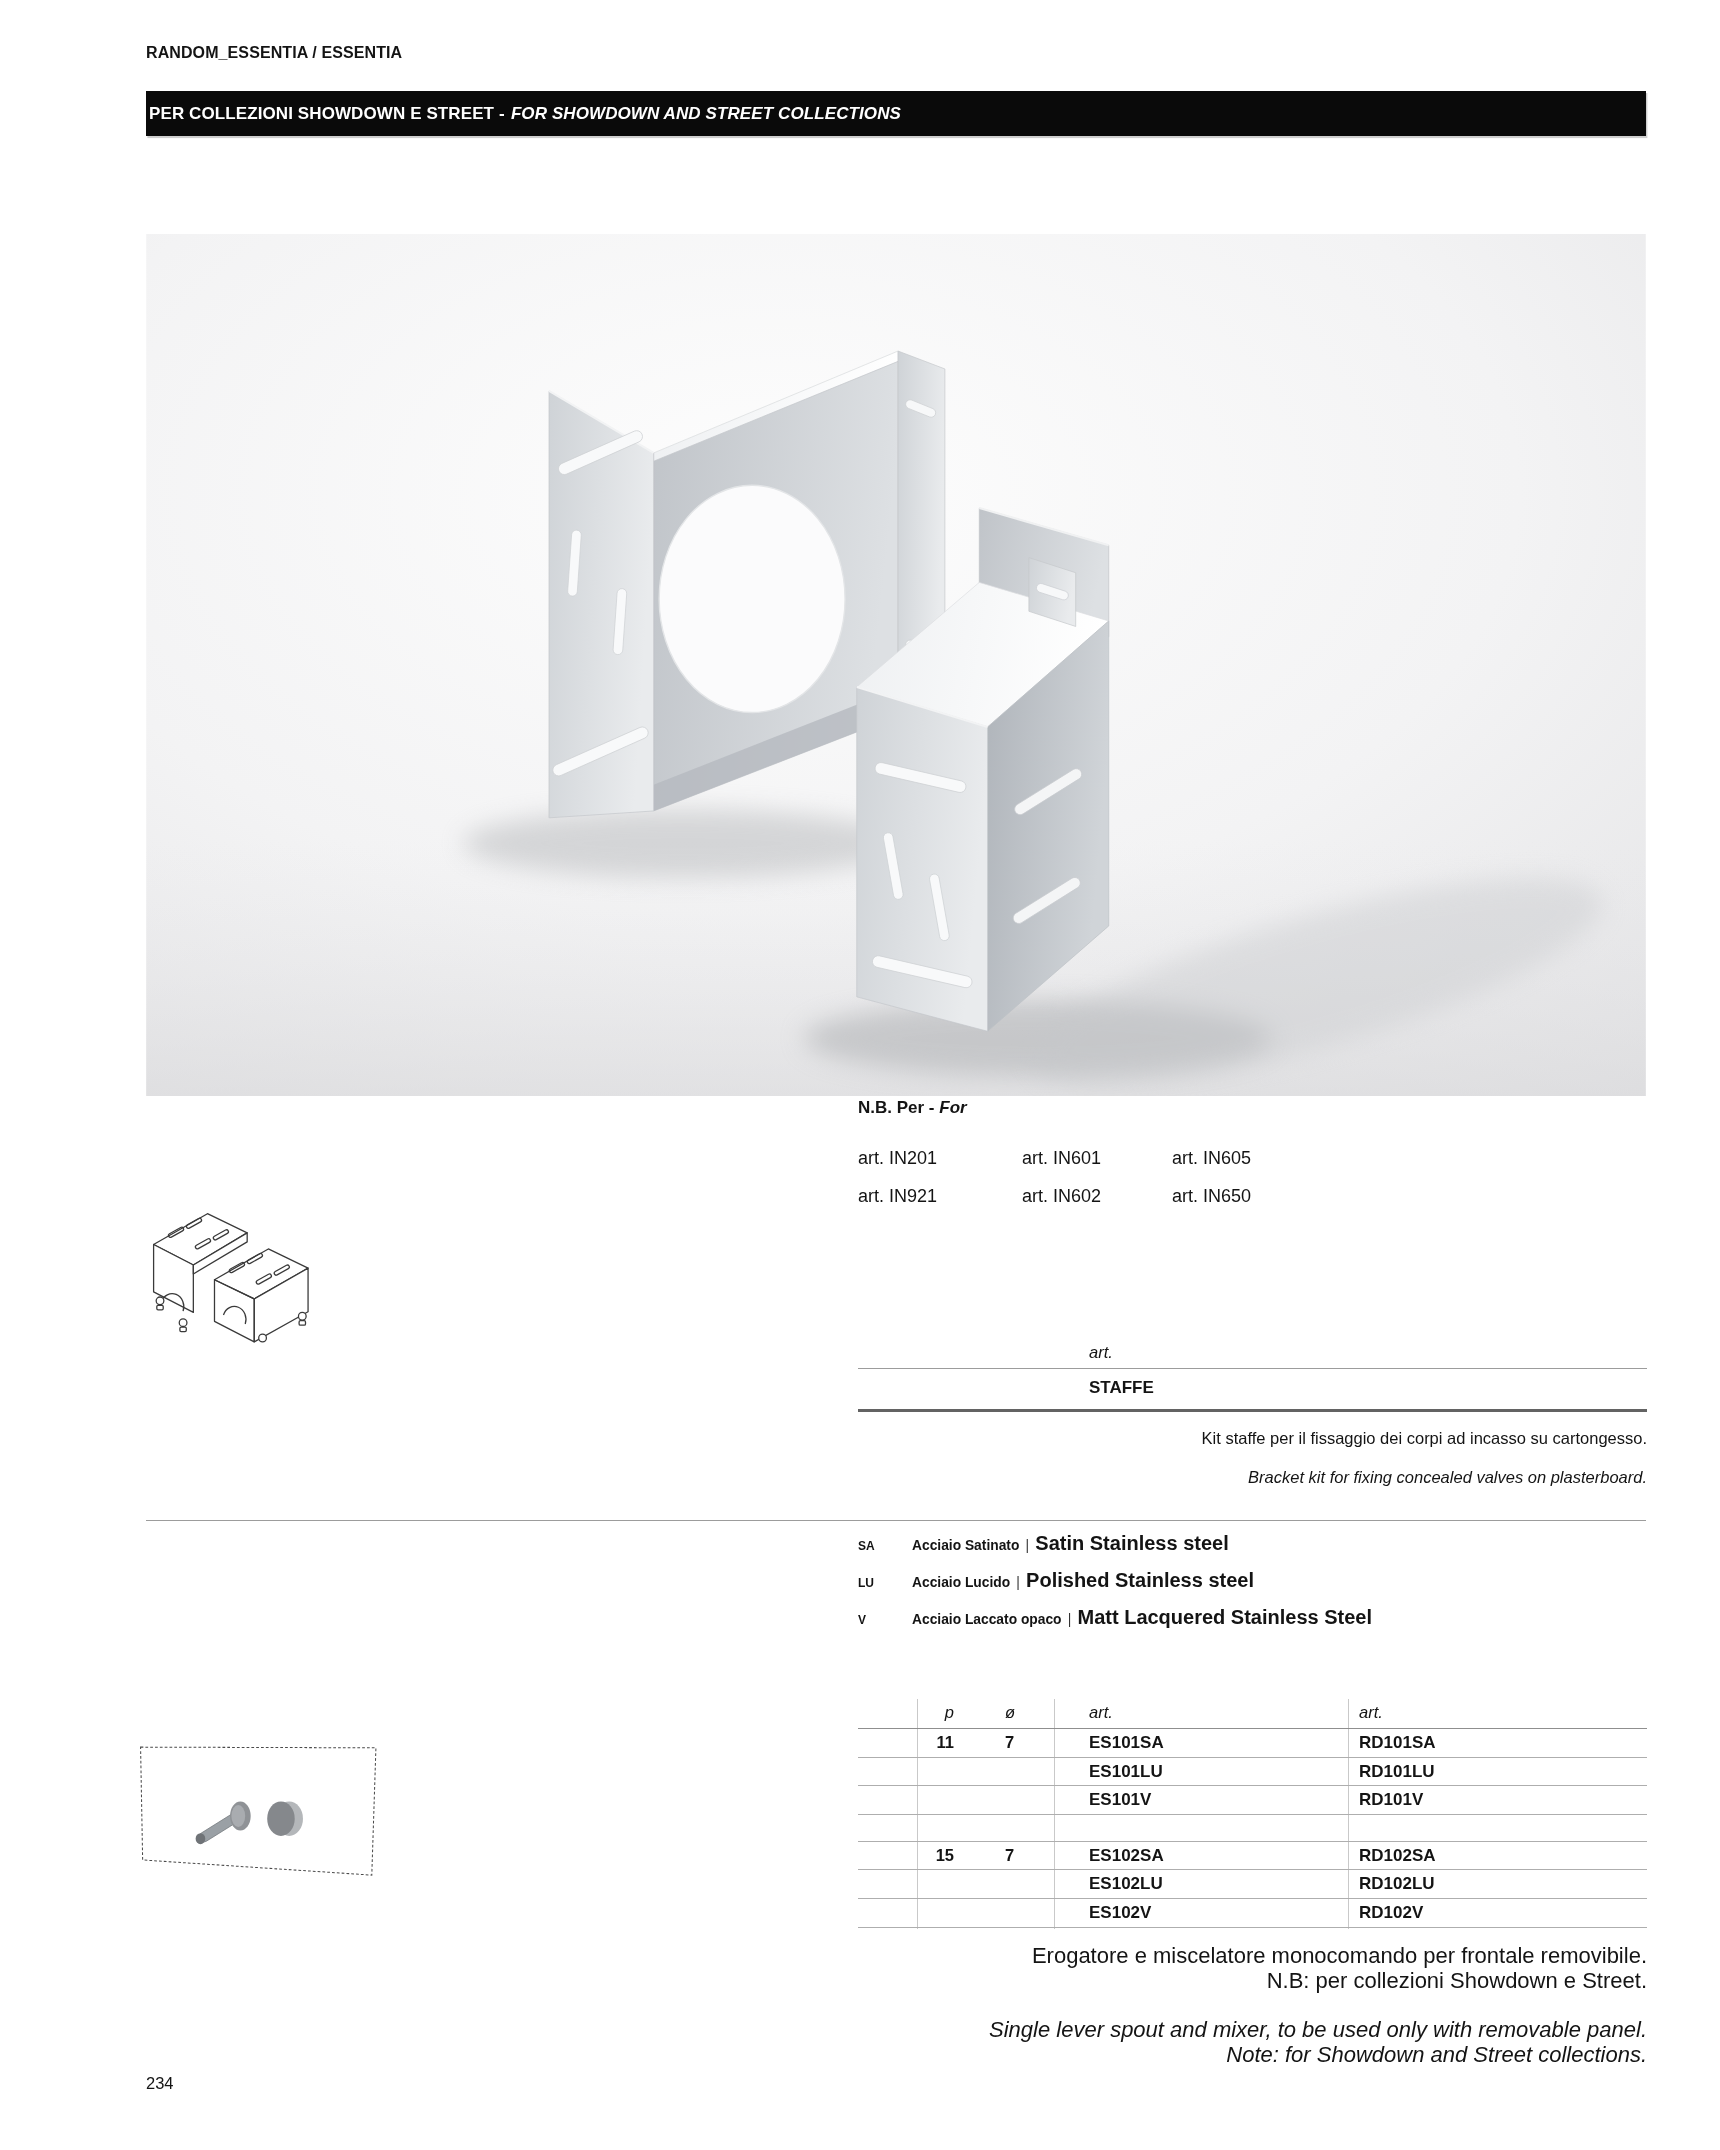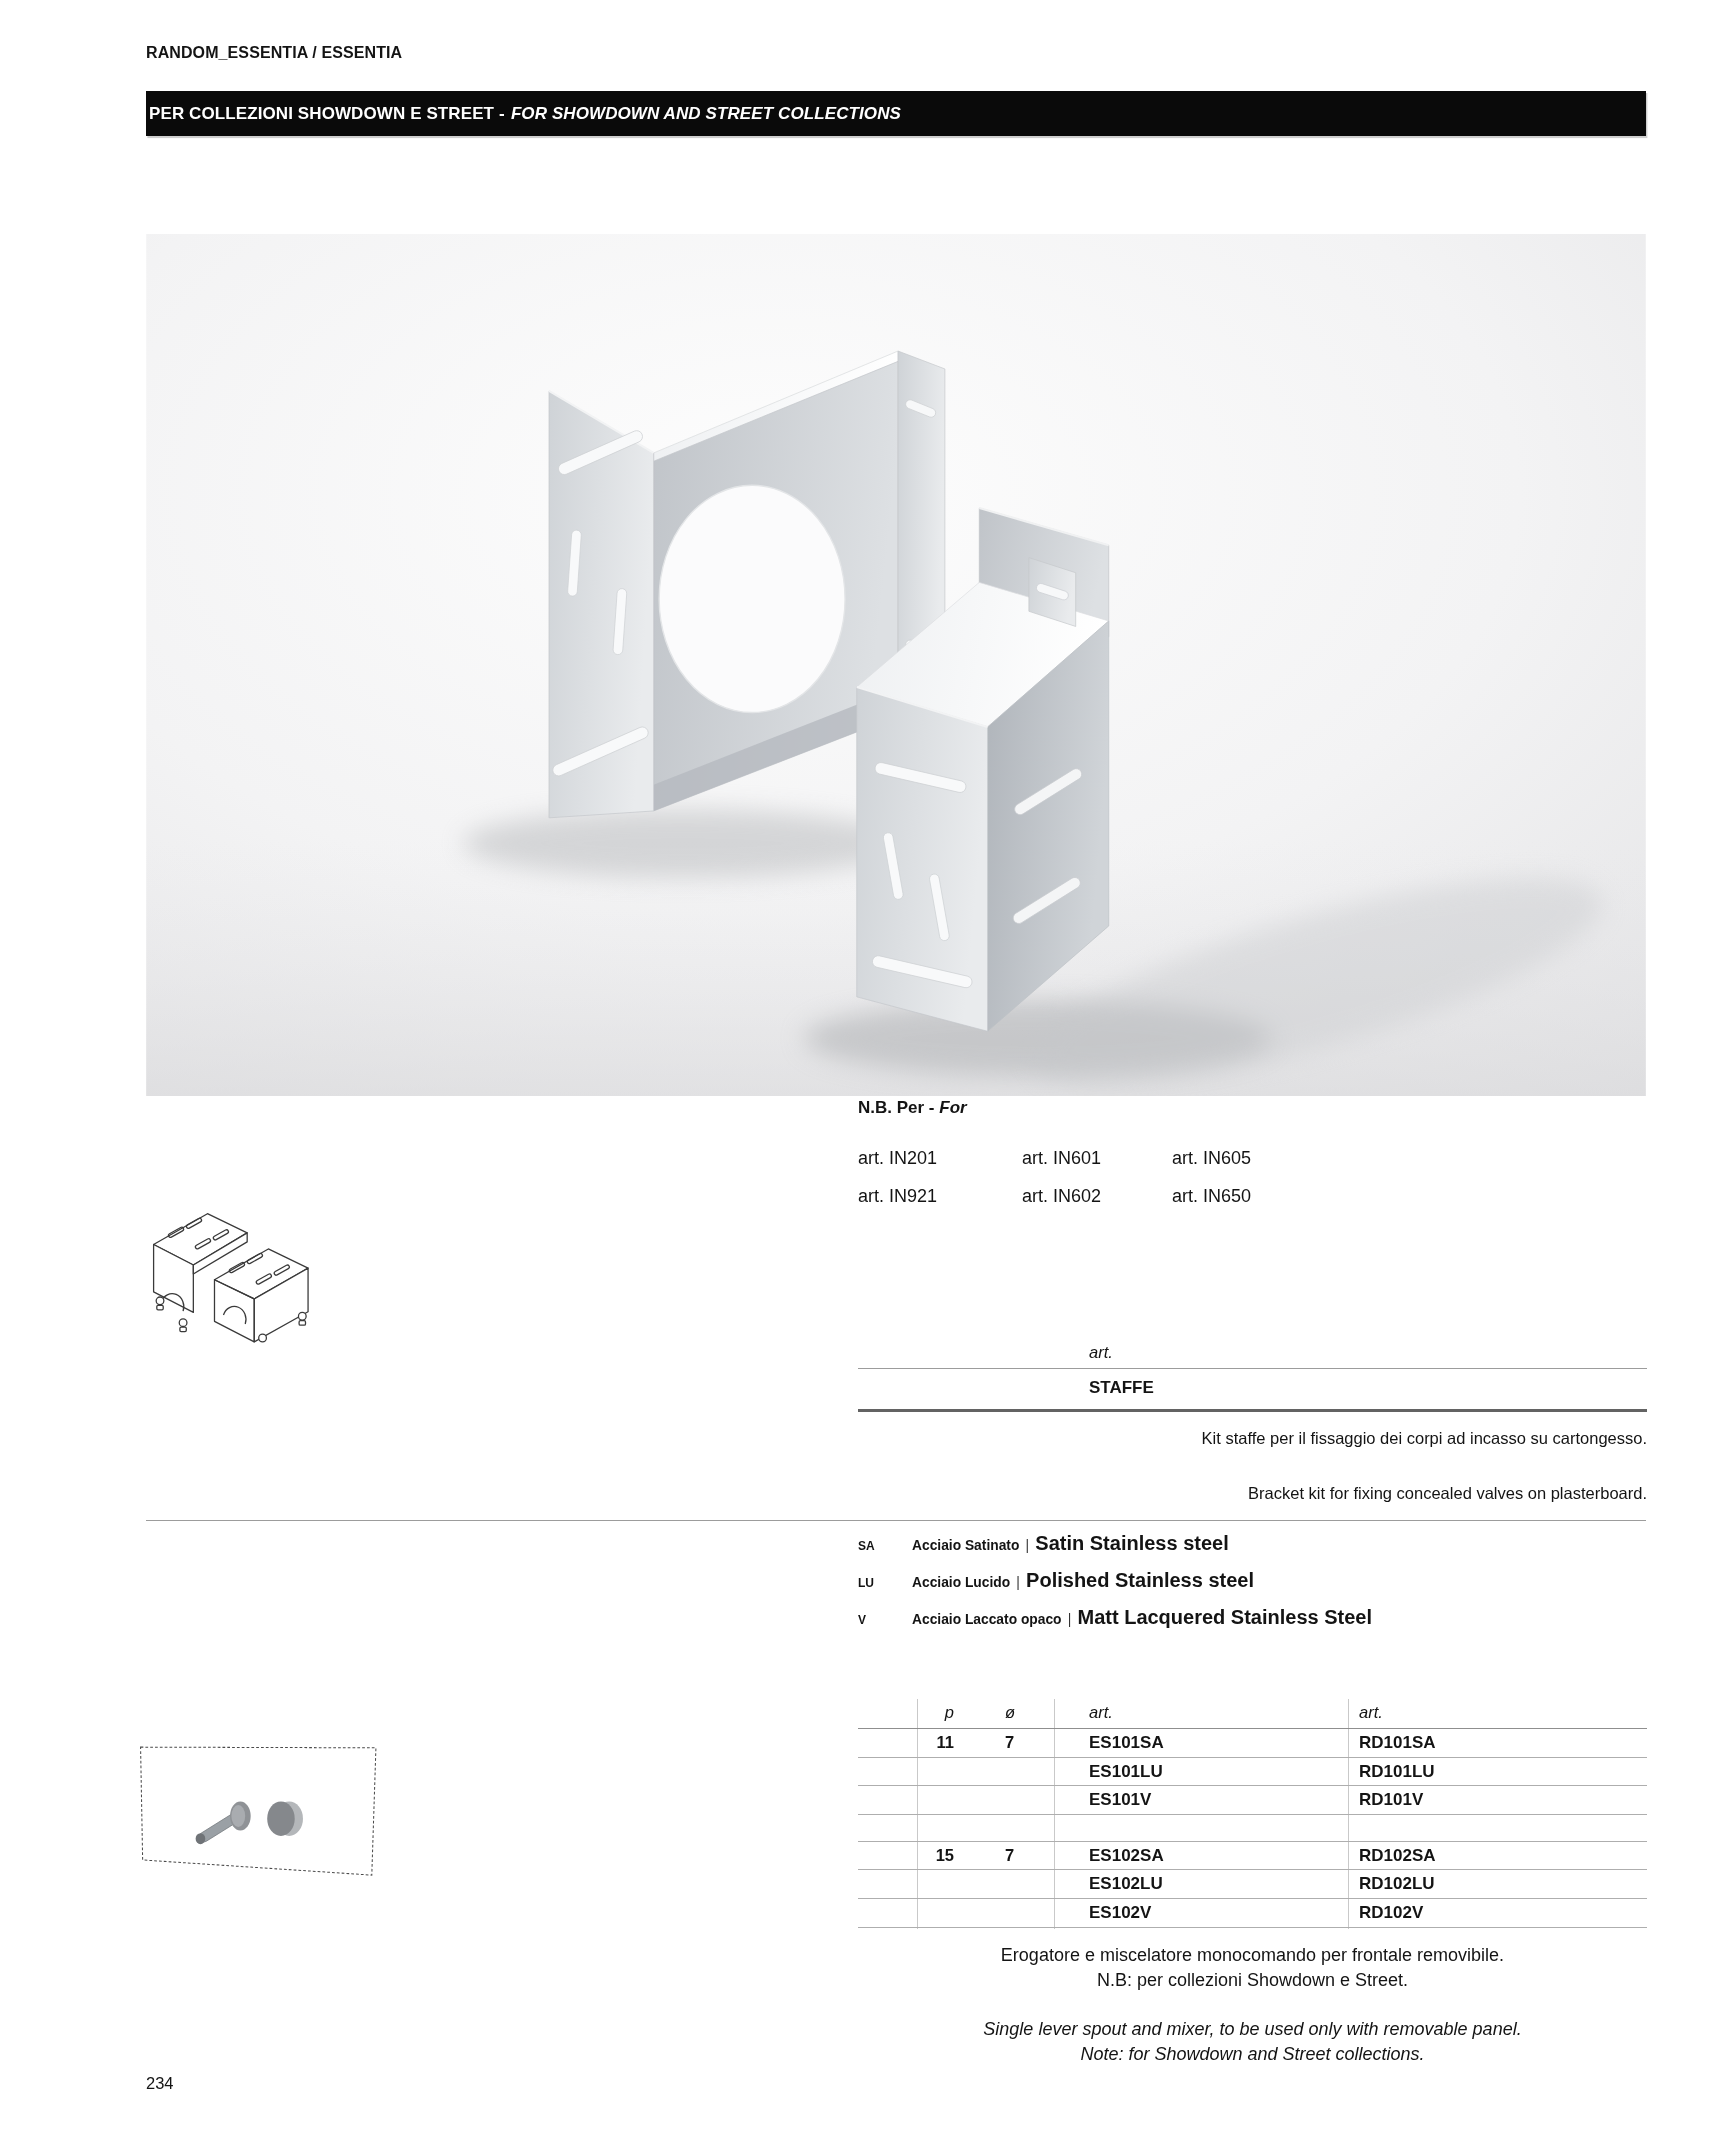--- a/index.html
+++ b/index.html
@@ -29,21 +29,21 @@
   .bracket-diagram{position:absolute;left:135px;top:1206px;width:200px;height:141px;}
   .faucet-diagram{position:absolute;left:135px;top:1743px;width:252px;height:139px;}
 
   
   .art-block{position:absolute;left:858px;top:1343px;width:789px;}
   .art-label{margin-left:231px;font-style:italic;font-size:16.5px;}
   .rule-thin{height:1.4px;background:#9c9c9c;margin-top:5.5px;}
   .art-name{margin-left:231px;font-size:17px;font-weight:700;margin-top:9.6px;}
   .rule-thick{height:2.8px;background:#636363;margin-top:11px;}
   .desc-it{text-align:right;font-size:16.5px;margin-top:16.5px;}
-  .desc-en{text-align:right;font-size:16.5px;margin-top:36px;}
+  .desc-en{text-align:right;font-size:16.5px;font-style:italic;margin-top:20px;}
 
   .rule-full{position:absolute;left:146px;top:1520px;width:1500px;height:1.4px;background:#9c9c9c;}
 
   
   .materials{position:absolute;left:858px;top:1532px;width:789px;}
   .mat-row{display:flex;align-items:baseline;margin-bottom:13.8px;}
   .mat-code{width:54px;font-size:12px;font-weight:700;}
   .mat-it{font-size:13.8px;font-weight:700;}
   .mat-pipe{font-size:13.8px;font-weight:400;margin:0 6.2px;color:#333;}
   .mat-en{font-size:20px;font-weight:700;}
@@ -58,22 +58,22 @@
   .c-d{left:147px;width:30px;text-align:left;}
   .c-a1{left:231px;}
   .c-a2{left:501px;}
   .t-head .c-p,.t-head .c-d,.t-head .c-a1,.t-head .c-a2{font-style:italic;font-size:16.5px;font-weight:400;}
   .t-row .c-p,.t-row .c-d{font-size:16.5px;font-weight:700;}
   .t-row .c-a1,.t-row .c-a2{font-size:17px;font-weight:700;}
   .t-vline{position:absolute;top:0;width:0.7px;height:230px;background:#c9c9c9;}
   .v1{left:59px;}.v2{left:196px;}.v3{left:490px;}
 
   
-  .footer-notes{position:absolute;left:858px;top:1943px;width:789px;text-align:center;
-                font-size:18px;line-height:25px;}
+  .footer-notes{position:absolute;left:858px;top:1943px;width:789px;text-align:right;
+                font-size:22px;line-height:25px;}
   .footer-notes .en-block{margin-top:24px;font-style:italic;}
 
   .page-number{position:absolute;left:146px;top:2074px;font-size:16.5px;}
 </style>
 </head>
 <body>
 
 <div class="page">
 
   <div class="breadcrumb">RANDOM_ESSENTIA / ESSENTIA</div>

